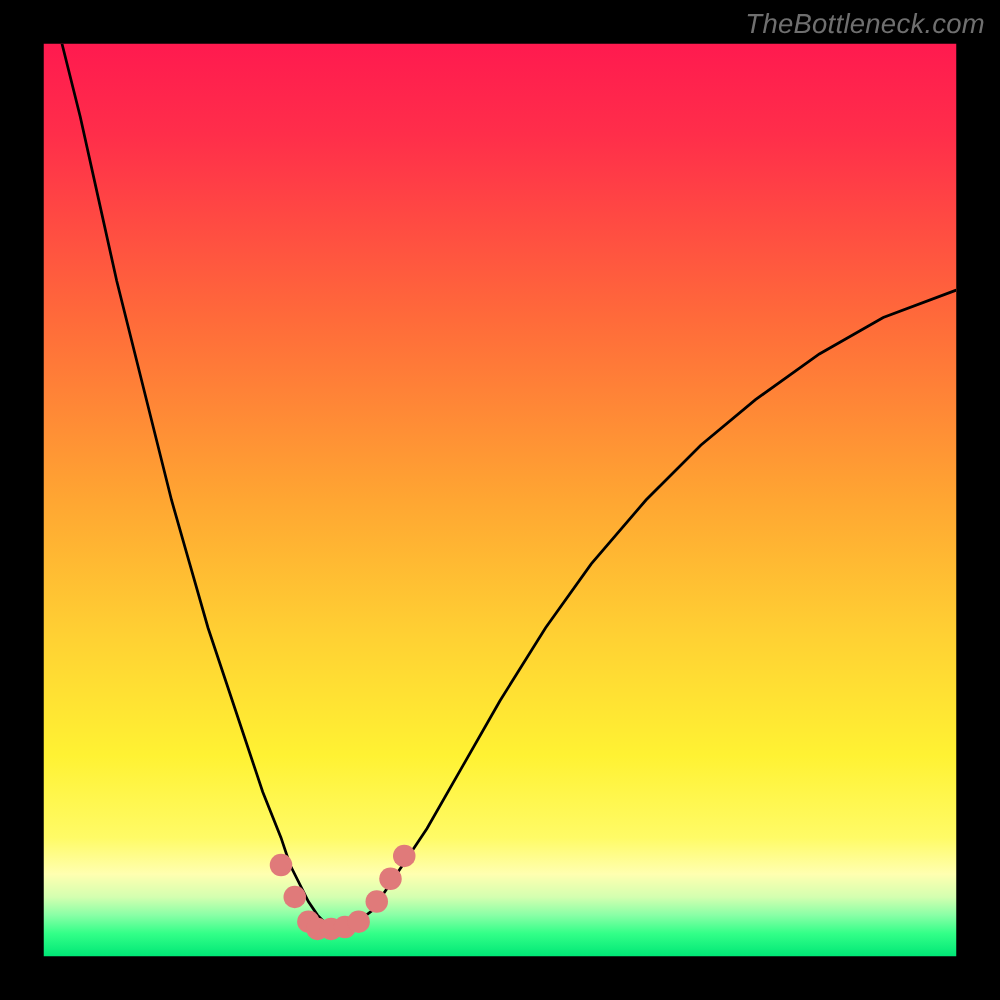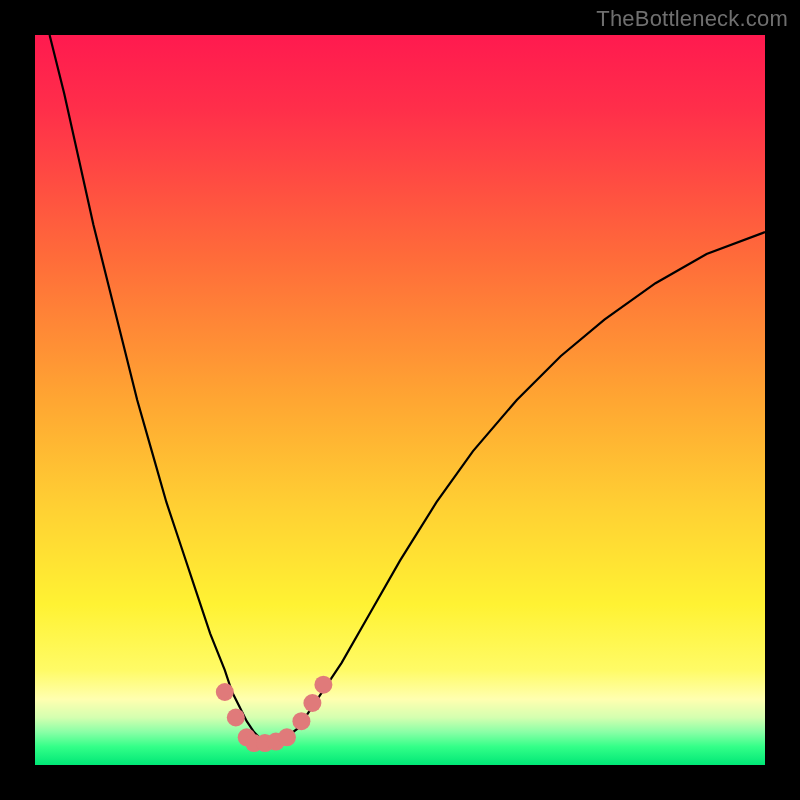--- a/index.html
+++ b/index.html
@@ -20,20 +20,21 @@
   }
   .watermark {
     position: absolute;
     top: 6px;
     right: 12px;
     color: #6f6f6f;
     font-size: 22px;
     letter-spacing: 0.2px;
     font-weight: 400;
     z-index: 10;
+    font-style: italic;
   }
 </style>
 </head>
 <body>
 
 <div class="frame">
   <svg id="chart-svg" width="800" height="800" viewBox="0 0 800 800">
     <defs>
       <linearGradient id="bg-grad" x1="0" y1="0" x2="0" y2="1">
           <stop offset="0%" stop-color="#ff1a4f"></stop>

